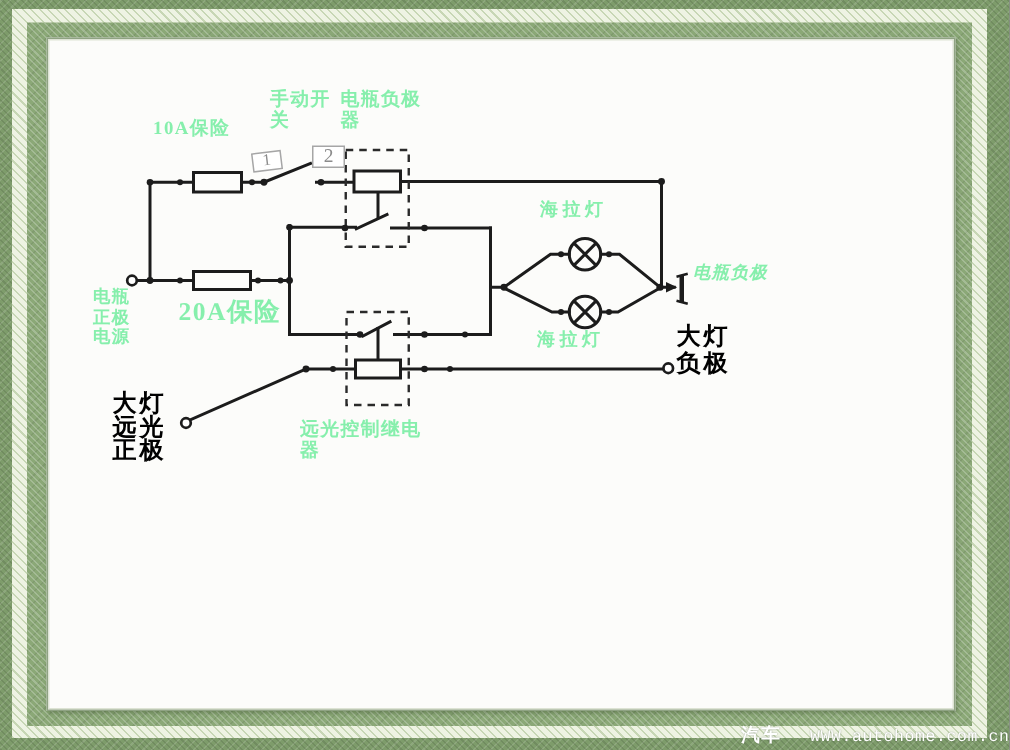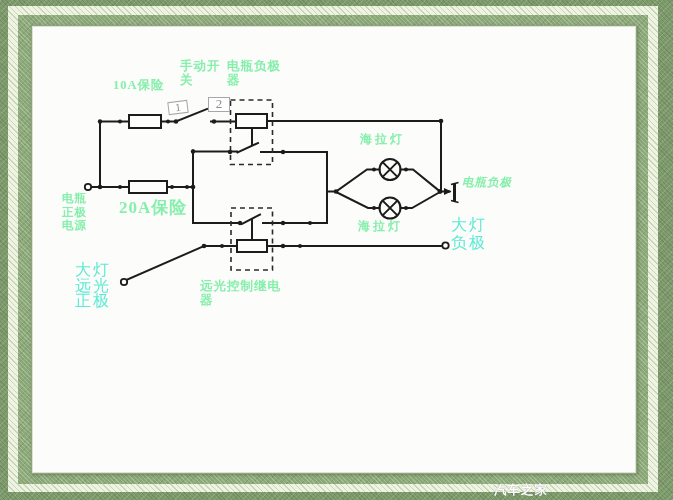--- a/index.html
+++ b/index.html
@@ -33,23 +33,23 @@
     border:1px solid #8fa383;
     box-shadow:inset 0 0 0 1px #dde3d4, 1px 1px 3px rgba(40,60,30,0.35);
   }
   .diagram{position:absolute;inset:0;}
   .diagram svg{position:absolute;left:0;top:0;}
   
   .lbl{
     position:absolute;color:#86efac;white-space:pre-line;
     font-weight:bold;font-size:12.5px;line-height:13.5px;letter-spacing:1px;
   }
-  .lbl.big{font-weight:normal;font-size:16px;line-height:16px;letter-spacing:2px;color:#5eead4;}
+  .lbl.big{font-weight:bold;font-size:16px;line-height:16px;letter-spacing:2px;color:#000000;}
   .lbl.bat-pos{left:62px;top:164px;font-size:11.5px;margin-top:28px;}
-  .lbl.fuse10{left:113px;top:79px;}
+  .lbl.fuse10{left:102px;top:79px;}
   .lbl.msw{left:180px;top:60px;}
   .lbl.mrelay{left:227px;top:60px;}
   .lbl.fuse20{left:119px;top:201px;font-size:17px;}
   .lbl.hbrelay{left:200px;top:279px;line-height:14px;}
   .lbl.hbpos{left:75px;top:262px;line-height:15.5px;}
   .lbl.hella-t{left:360px;top:133px;font-size:12px;letter-spacing:3px;}
   .lbl.hella-b{left:358px;top:220px;font-size:12px;letter-spacing:3px;}
   .lbl.bat-neg{left:462px;top:176px;font-size:11.5px;font-style:italic;}
   .lbl.hl-neg{left:451px;top:216px;line-height:18px;}
   
@@ -198,14 +198,15 @@
     <div class="lbl bat-neg">电瓶负极</div>
     <div class="lbl big hl-neg">大灯
 负极</div>
 
     <div class="numbox n1">1</div>
     <div class="numbox n2">2</div>
   </div>
 
   <div class="watermark">
     <span class="brand">汽车之家</span>
+    <span class="url">WWW.autohome.com.cn</span>
   </div>
 </div>
 
 </body></html>

